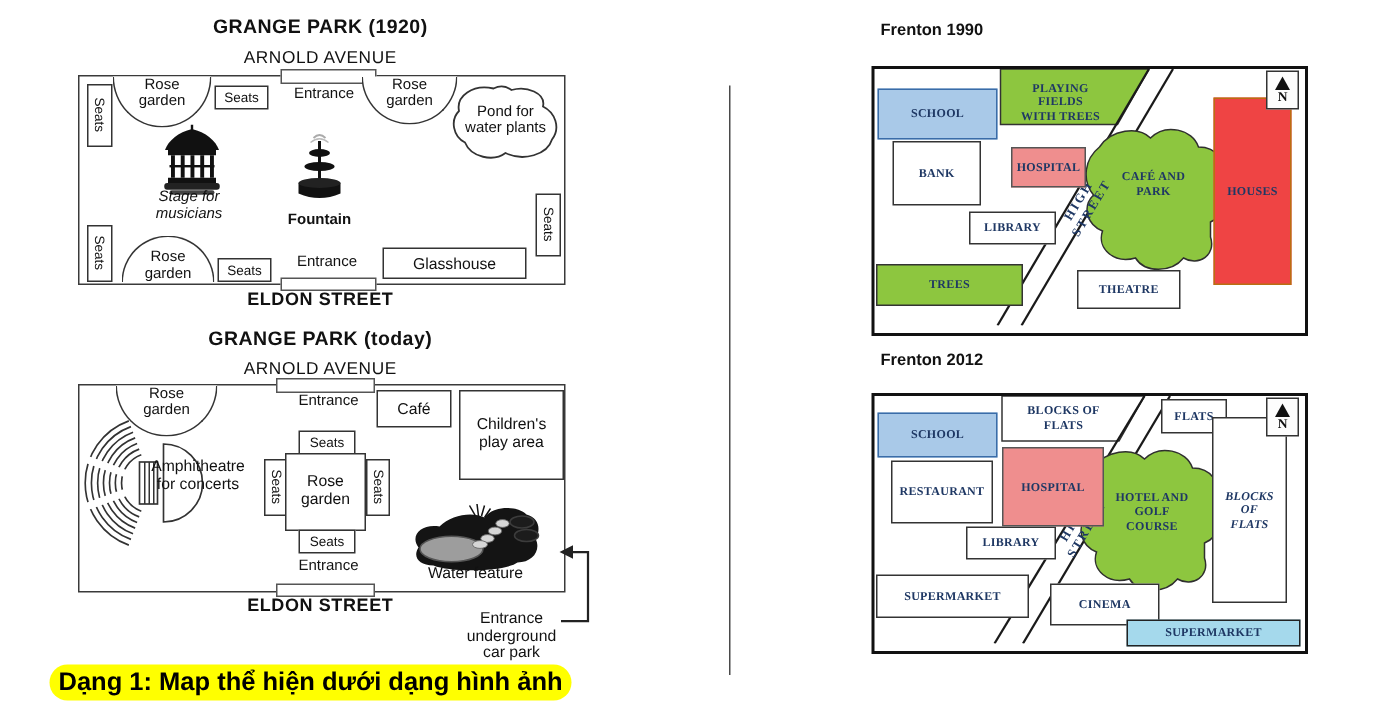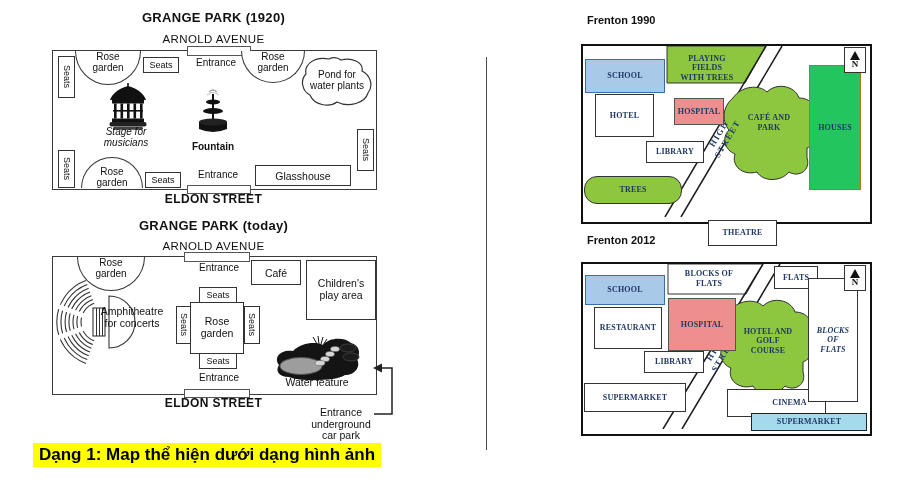--- a/index.html
+++ b/index.html
@@ -25,31 +25,31 @@
   .fmap{position:absolute;border:2.5px solid #111;background:#fff;}
   .ftitle{position:absolute;font-weight:bold;font-size:11px;color:#111;}
   .fbox{position:absolute;border:1.2px solid #333;background:#fff;display:flex;align-items:center;justify-content:center;
         text-align:center;font-family:"Liberation Serif","DejaVu Serif",serif;font-weight:bold;
         font-size:8px;color:#1f3864;letter-spacing:.2px;line-height:1.2;white-space:pre-line;}
   .ftext{position:absolute;font-family:"Liberation Serif","DejaVu Serif",serif;font-weight:bold;
          font-size:8px;color:#1f3864;letter-spacing:.2px;line-height:1.2;text-align:center;white-space:pre-line;
          display:flex;align-items:center;justify-content:center;}
   .blue{background:#a9c9e8;border-color:#3a6ca8;}
   .pink{background:#ef8e8e;border-color:#555;}
-  .green{background:#8dc63f;border-color:#333;border-radius:13px;}
+  .green{background:#8dc63f;border-color:#333;}
   .cyan{background:#a5d9ec;border-color:#222;}
-  .orange{background:#22c55e;border-color:#b96f12;}
+  .orange{background:#ef4444;border-color:#b96f12;}
   .compass{position:absolute;border:1px solid #333;background:#fdfdfd;display:flex;flex-direction:column;
            align-items:center;justify-content:center;}
   .ctri{width:0;height:0;border-left:5px solid transparent;border-right:5px solid transparent;border-bottom:9px solid #111;}
   .cN{font-family:"Liberation Serif",serif;font-weight:bold;font-size:9px;color:#111;line-height:1;}
   .hstreet{position:absolute;font-family:"Liberation Serif",serif;font-weight:bold;font-size:8.5px;color:#1f3864;
            letter-spacing:1.5px;text-align:center;}
   
-  .caption{position:absolute;font-weight:bold;font-size:17px;color:#000;background:#ffff00;padding:2px 6px;white-space:nowrap;}
+  .caption{position:absolute;font-weight:bold;font-size:17px;color:#000;background:#ffff00;padding:2px 6px;white-space:nowrap;border-radius:12px;}
   .divider{position:absolute;width:1px;background:#4a4a4a;}
 </style>
 </head>
 <body>
 
 <div id="canvas">
 
   <div class="abs gtitle" style="left:52px;top:10px;width:323px;">GRANGE PARK (1920)</div>
   <div class="abs gstreet" style="left:52px;top:33px;width:323px;">ARNOLD AVENUE</div>
 
@@ -203,25 +203,25 @@
       <line x1="199" y1="0" x2="98" y2="171" stroke="#1a1a1a" stroke-width="1.5"></line>
       <path d="M150,52 C158,40 176,38 184,46 C194,36 212,40 216,52 C228,52 236,62 230,72 C238,84 234,98 224,102 L224,112 C228,124 216,132 206,126 C198,136 180,136 174,126 C160,130 148,120 152,108 C142,104 138,92 146,84 C138,74 140,60 150,52 Z" fill="#8dc63f" stroke="#2f2f2f" stroke-width="1"></path>
     </svg>
     <div class="hstreet" style="left:103px;top:80px;width:74px;transform:rotate(-59deg);">HIGH STREET</div>
 
     <div class="fbox orange" style="left:226px;top:19px;width:50px;height:123px;">HOUSES</div>
     <div class="ftext" style="left:92px;top:5px;width:64px;height:34px;">PLAYING
 FIELDS
 WITH TREES</div>
     <div class="fbox blue" style="left:2px;top:13px;width:78px;height:32px;">SCHOOL</div>
-    <div class="fbox" style="left:12px;top:48px;width:57px;height:41px;">HOTEL</div>
+    <div class="fbox" style="left:12px;top:48px;width:57px;height:41px;">BANK</div>
     <div class="fbox pink" style="left:91px;top:52px;width:48px;height:25px;">HOSPITAL</div>
     <div class="fbox" style="left:63px;top:95px;width:56px;height:20px;">LIBRARY</div>
     <div class="fbox green" style="left:1px;top:130px;width:96px;height:26px;">TREES</div>
-    <div class="fbox" style="left:125px;top:134px;width:67px;height:24px;margin-top:40px;">THEATRE</div>
+    <div class="fbox" style="left:135px;top:134px;width:67px;height:24px;">THEATRE</div>
     <div class="ftext" style="left:152px;top:62px;width:68px;height:30px;">CAFÉ AND
 PARK</div>
     <div class="compass" style="left:261px;top:1px;width:20px;height:24px;">
       <div class="ctri"></div>
       <div class="cN">N</div>
     </div>
   </div>
 
   <div class="ftitle" style="left:587px;top:234px;">Frenton 2012</div>
 
@@ -235,21 +235,21 @@
     <div class="hstreet" style="left:100px;top:76px;width:74px;transform:rotate(-59deg);">HIGH STREET</div>
 
     <div class="ftext" style="left:95px;top:3px;width:62px;height:24px;">BLOCKS OF
 FLATS</div>
     <div class="fbox" style="left:191px;top:2px;width:42px;height:21px;">FLATS</div>
     <div class="fbox blue" style="left:2px;top:11px;width:78px;height:28px;">SCHOOL</div>
     <div class="fbox" style="left:11px;top:43px;width:66px;height:40px;">RESTAURANT</div>
     <div class="fbox pink" style="left:85px;top:34px;width:66px;height:51px;">HOSPITAL</div>
     <div class="fbox" style="left:61px;top:87px;width:58px;height:20px;">LIBRARY</div>
     <div class="fbox" style="left:1px;top:119px;width:100px;height:27px;">SUPERMARKET</div>
-    <div class="fbox" style="left:144px;top:125px;width:71px;height:26px;padding-left:26px;">CINEMA</div>
+    <div class="fbox" style="left:117px;top:125px;width:71px;height:26px;">CINEMA</div>
     <div class="fbox cyan" style="left:168px;top:149px;width:114px;height:16px;">SUPERMARKET</div>
     <div class="fbox" style="left:225px;top:14px;width:48px;height:122px;font-style:italic;">BLOCKS
 OF
 FLATS</div>
     <div class="ftext" style="left:152px;top:58px;width:66px;height:38px;">HOTEL AND
 GOLF
 COURSE</div>
     <div class="compass" style="left:261px;top:1px;width:20px;height:24px;">
       <div class="ctri"></div>
       <div class="cN">N</div>

